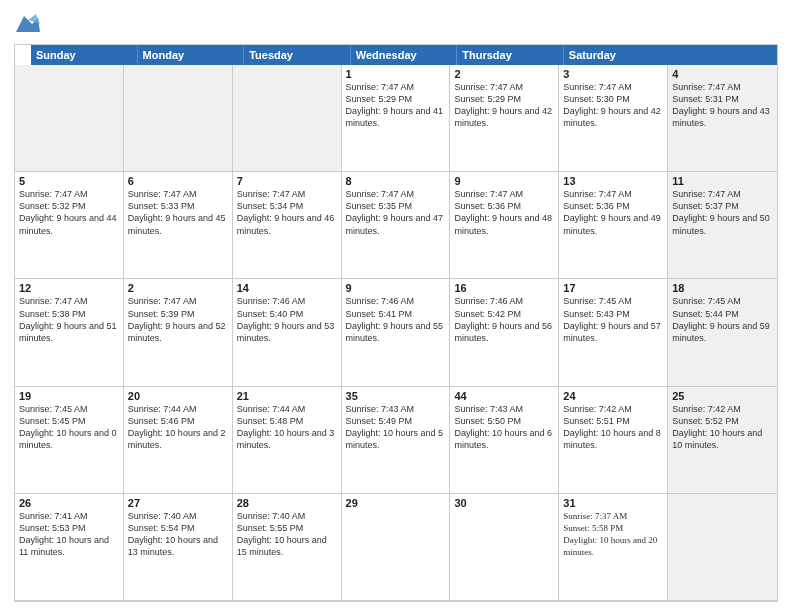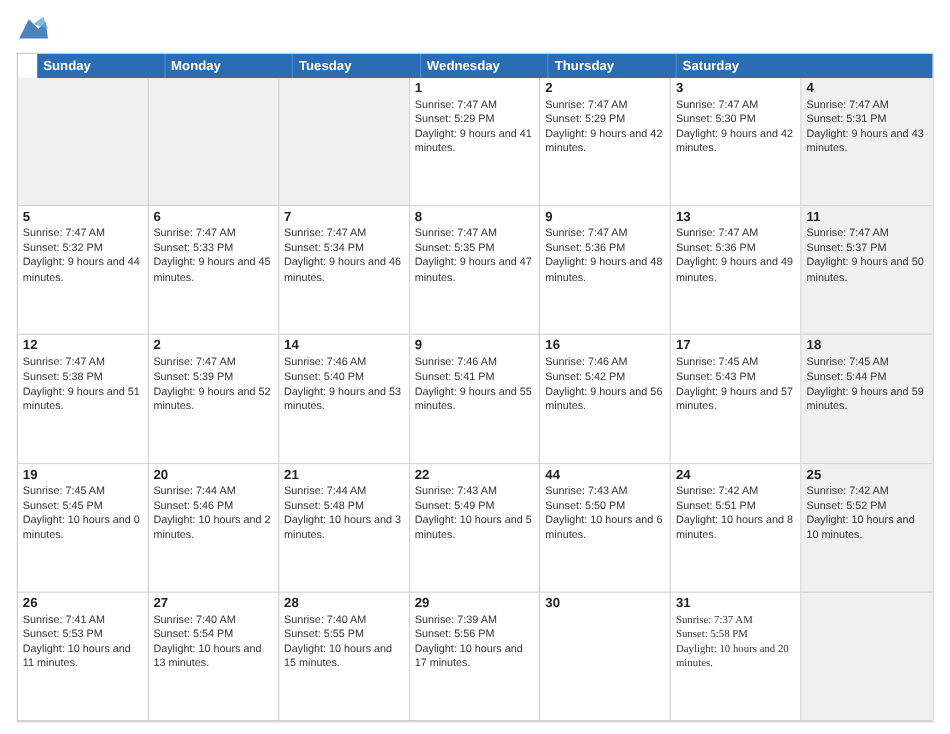--- a/index.html
+++ b/index.html
@@ -267,21 +267,21 @@
 Sunset: 5:46 PM
 Daylight: 10 hours and 2 minutes.</div>
         </div>
         <div class="cal-cell">
           <div class="day-num">21</div>
           <div class="cell-text" style="white-space: pre-line;">Sunrise: 7:44 AM
 Sunset: 5:48 PM
 Daylight: 10 hours and 3 minutes.</div>
         </div>
         <div class="cal-cell">
-          <div class="day-num">22</div>
+          <div class="day-num">35</div>
           <div class="cell-text" style="white-space: pre-line;">Sunrise: 7:43 AM
 Sunset: 5:49 PM
 Daylight: 10 hours and 5 minutes.</div>
         </div>
         <div class="cal-cell">
           <div class="day-num">44</div>
           <div class="cell-text" style="white-space: pre-line;">Sunrise: 7:43 AM
 Sunset: 5:50 PM
 Daylight: 10 hours and 6 minutes.</div>
         </div>
@@ -310,23 +310,20 @@
 Daylight: 10 hours and 13 minutes.</div>
         </div>
         <div class="cal-cell">
           <div class="day-num">28</div>
           <div class="cell-text" style="white-space: pre-line;">Sunrise: 7:40 AM
 Sunset: 5:55 PM
 Daylight: 10 hours and 15 minutes.</div>
         </div>
         <div class="cal-cell">
           <div class="day-num">29</div>
-          <div class="cell-text" style="white-space: pre-line;">Sunrise: 7:39 AM
-Sunset: 5:56 PM
-Daylight: 10 hours and 17 minutes.</div>
         </div>
         <div class="cal-cell">
           <div class="day-num">30</div>
         </div>
         <div class="cal-cell">
           <div class="day-num">31</div>
           <div class="cell-text" style="white-space: pre-line; font-family: Liberation Serif, serif;">Sunrise: 7:37 AM
 Sunset: 5:58 PM
 Daylight: 10 hours and 20 minutes.</div>
         </div>

